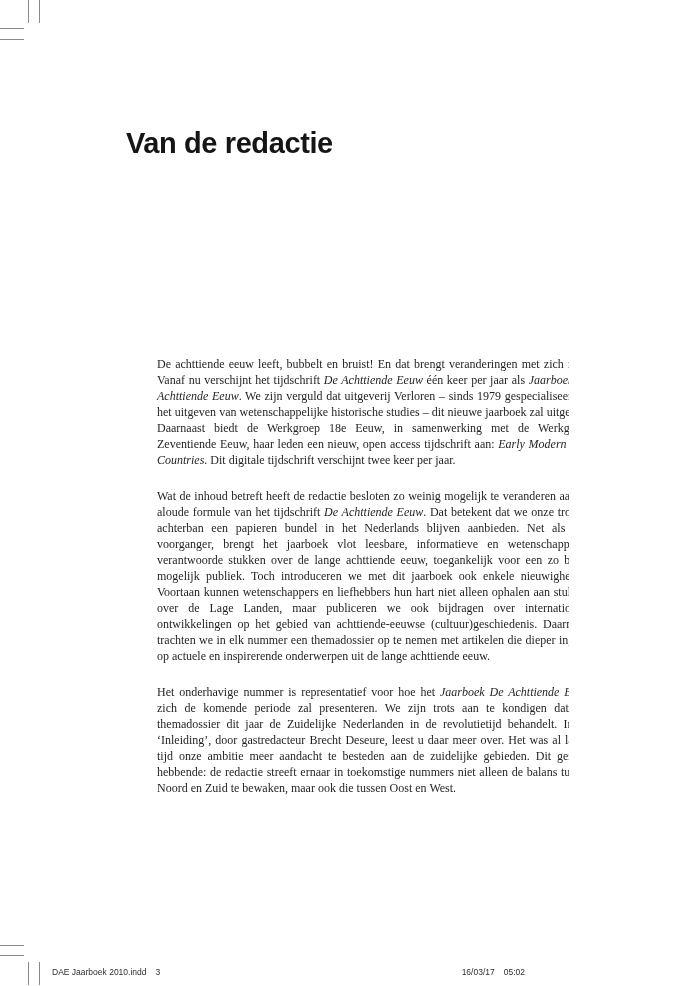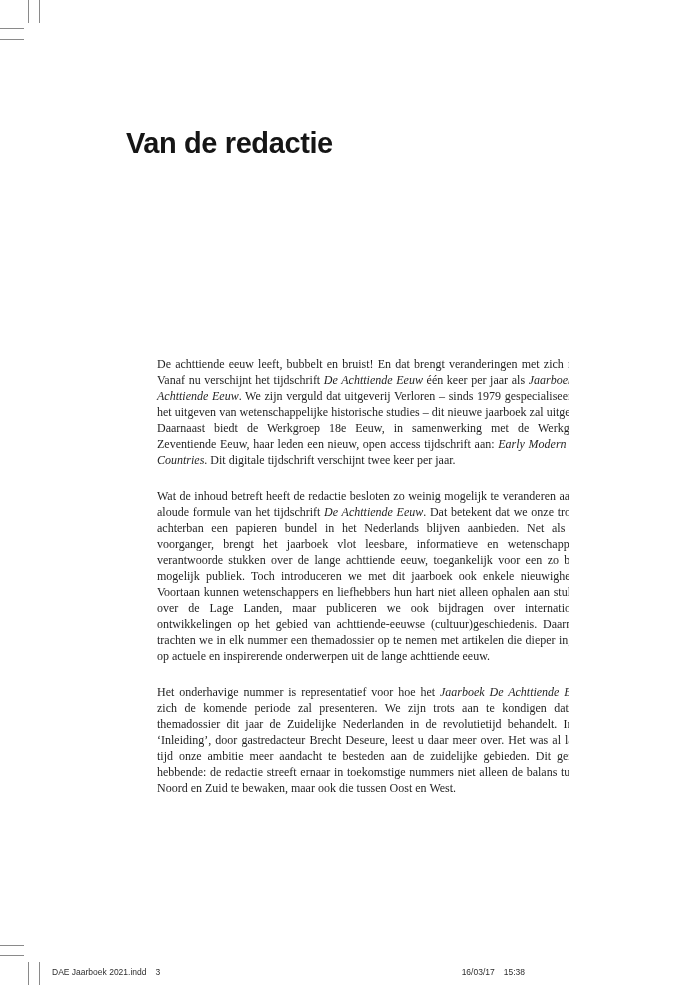--- a/index.html
+++ b/index.html
@@ -80,19 +80,19 @@
 
   <h1 class="title">Van de redactie</h1>
 
   <div class="body-text">
     <p><span>De achttiende eeuw leeft, bubbelt en bruist! En dat brengt veranderingen met zich mee. Vanaf nu verschijnt het tijdschrift </span><i>De Achttiende Eeuw</i><span> één keer per jaar als </span><i>Jaarboek De Achttiende Eeuw</i><span>. We zijn verguld dat uitgeverij Verloren – sinds 1979 gespecialiseerd in het uitgeven van wetenschappelijke historische studies – dit nieuwe jaarboek zal uitgeven. Daarnaast biedt de Werkgroep 18e Eeuw, in samenwerking met de Werkgroep Zeventiende Eeuw, haar leden een nieuw, open access tijdschrift aan: </span><i>Early Modern Low Countries</i><span>. Dit digitale tijdschrift verschijnt twee keer per jaar.</span></p>
     <p><span>Wat de inhoud betreft heeft de redactie besloten zo weinig mogelijk te veranderen aan de aloude formule van het tijdschrift </span><i>De Achttiende Eeuw</i><span>. Dat betekent dat we onze trouwe achterban een papieren bundel in het Nederlands blijven aanbieden. Net als zijn voorganger, brengt het jaarboek vlot leesbare, informatieve en wetenschappelijk verantwoorde stukken over de lange achttiende eeuw, toegankelijk voor een zo breed mogelijk publiek. Toch introduceren we met dit jaarboek ook enkele nieuwigheden. Voortaan kunnen wetenschappers en liefhebbers hun hart niet alleen ophalen aan stukken over de Lage Landen, maar publiceren we ook bijdragen over internationale ontwikkelingen op het gebied van achttiende-eeuwse (cultuur)geschiedenis. Daarnaast trachten we in elk nummer een themadossier op te nemen met artikelen die dieper ingaan op actuele en inspirerende onderwerpen uit de lange achttiende eeuw.</span></p>
     <p><span>Het onderhavige nummer is representatief voor hoe het </span><i>Jaarboek De Achttiende Eeuw</i><span> zich de komende periode zal presenteren. We zijn trots aan te kondigen dat het themadossier dit jaar de Zuidelijke Nederlanden in de revolutietijd behandelt. In de ‘Inleiding’, door gastredacteur Brecht Deseure, leest u daar meer over. Het was al lange tijd onze ambitie meer aandacht te besteden aan de zuidelijke gebieden. Dit gezegd hebbende: de redactie streeft ernaar in toekomstige nummers niet alleen de balans tussen Noord en Zuid te bewaken, maar ook die tussen Oost en West.</span></p>
   </div>
 
   <div class="footer-left">
-    <span>DAE Jaarboek 2021.indd</span><span class="gap-sm">3</span>
+    <span>DAE Jaarboek 2010.indd</span><span class="gap-sm">3</span>
   </div>
   <div class="footer-right">
-    <span>16/03/17</span><span class="gap-sm">15:38</span>
+    <span>16/03/17</span><span class="gap-sm">05:02</span>
   </div>
 
 </div>
 
 </body></html>

